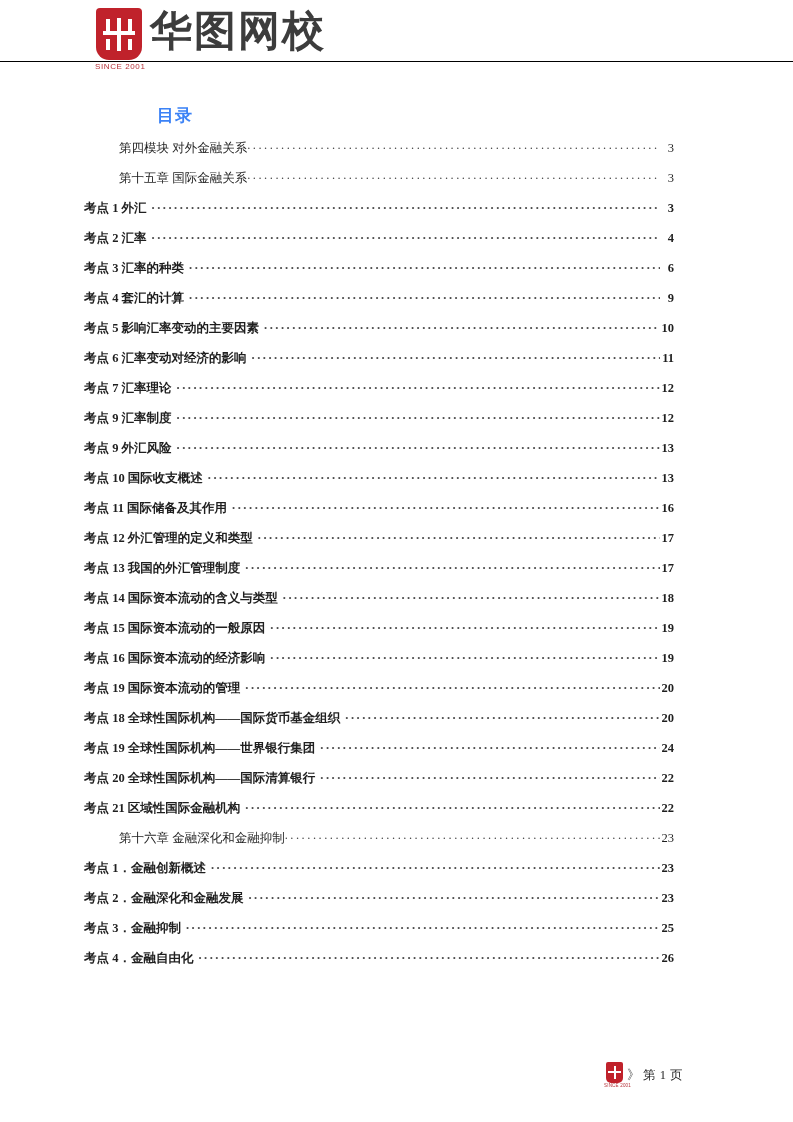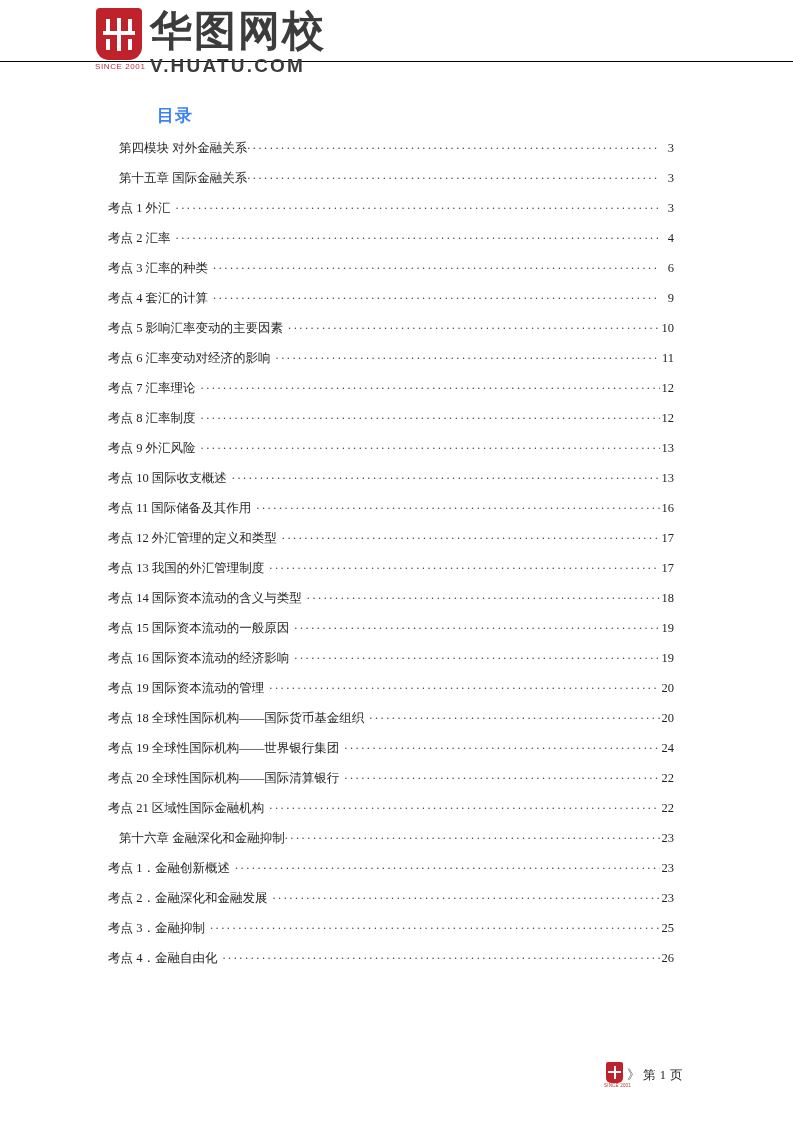--- a/index.html
+++ b/index.html
@@ -141,21 +141,21 @@
   .toc-row {
     display: flex;
     align-items: baseline;
     height: 30px;
     box-sizing: border-box;
     font-size: 12.5px;
     color: #1f1f1f;
     white-space: nowrap;
   }
   .toc-row.lvl1 { padding-left: 119px; padding-right: 119px; }
-  .toc-row.lvl2 { padding-left: 108px; padding-right: 119px; }
+  .toc-row.lvl2 { padding-left: 84px; padding-right: 119px; font-weight: bold; }
 
   .toc-label { flex: 0 0 auto; }
   .toc-leader {
     flex: 1 1 auto;
     overflow: hidden;
     height: 12px;
     margin: 0 0 0 0;
     position: relative;
   }
   .toc-row.lvl2 .toc-leader { margin-left: 5px; }
@@ -252,21 +252,20 @@
       <div class="brand-pillars">
         <i class="p1"></i>
           <i class="p2"></i>
           <i class="b1"></i>
           <i class="b2"></i>
       </div>
       <div class="brand-since">SINCE 2001</div>
     </div>
     <div class="brand-words">
       <div class="brand-cn">华图网校</div>
-      <div class="brand-url">V.HUATU.COM</div>
     </div>
   </div>
 </div>
 
 <div class="toc">
   <div class="toc-title">目录</div>
   <div class="toc-list" id="toc-list">
       <div class="toc-row lvl1">
         <span class="toc-label">第四模块  对外金融关系</span>
         <span class="toc-leader"></span>
@@ -306,21 +305,21 @@
         <span class="toc-label">考点 6 汇率变动对经济的影响</span>
         <span class="toc-leader"></span>
         <span class="toc-page">11</span>
       </div>
       <div class="toc-row lvl2">
         <span class="toc-label">考点 7 汇率理论</span>
         <span class="toc-leader"></span>
         <span class="toc-page">12</span>
       </div>
       <div class="toc-row lvl2">
-        <span class="toc-label">考点 8 汇率制度</span>
+        <span class="toc-label">考点 9 汇率制度</span>
         <span class="toc-leader"></span>
         <span class="toc-page">12</span>
       </div>
       <div class="toc-row lvl2">
         <span class="toc-label">考点 9 外汇风险</span>
         <span class="toc-leader"></span>
         <span class="toc-page">13</span>
       </div>
       <div class="toc-row lvl2">
         <span class="toc-label">考点 10 国际收支概述</span>

